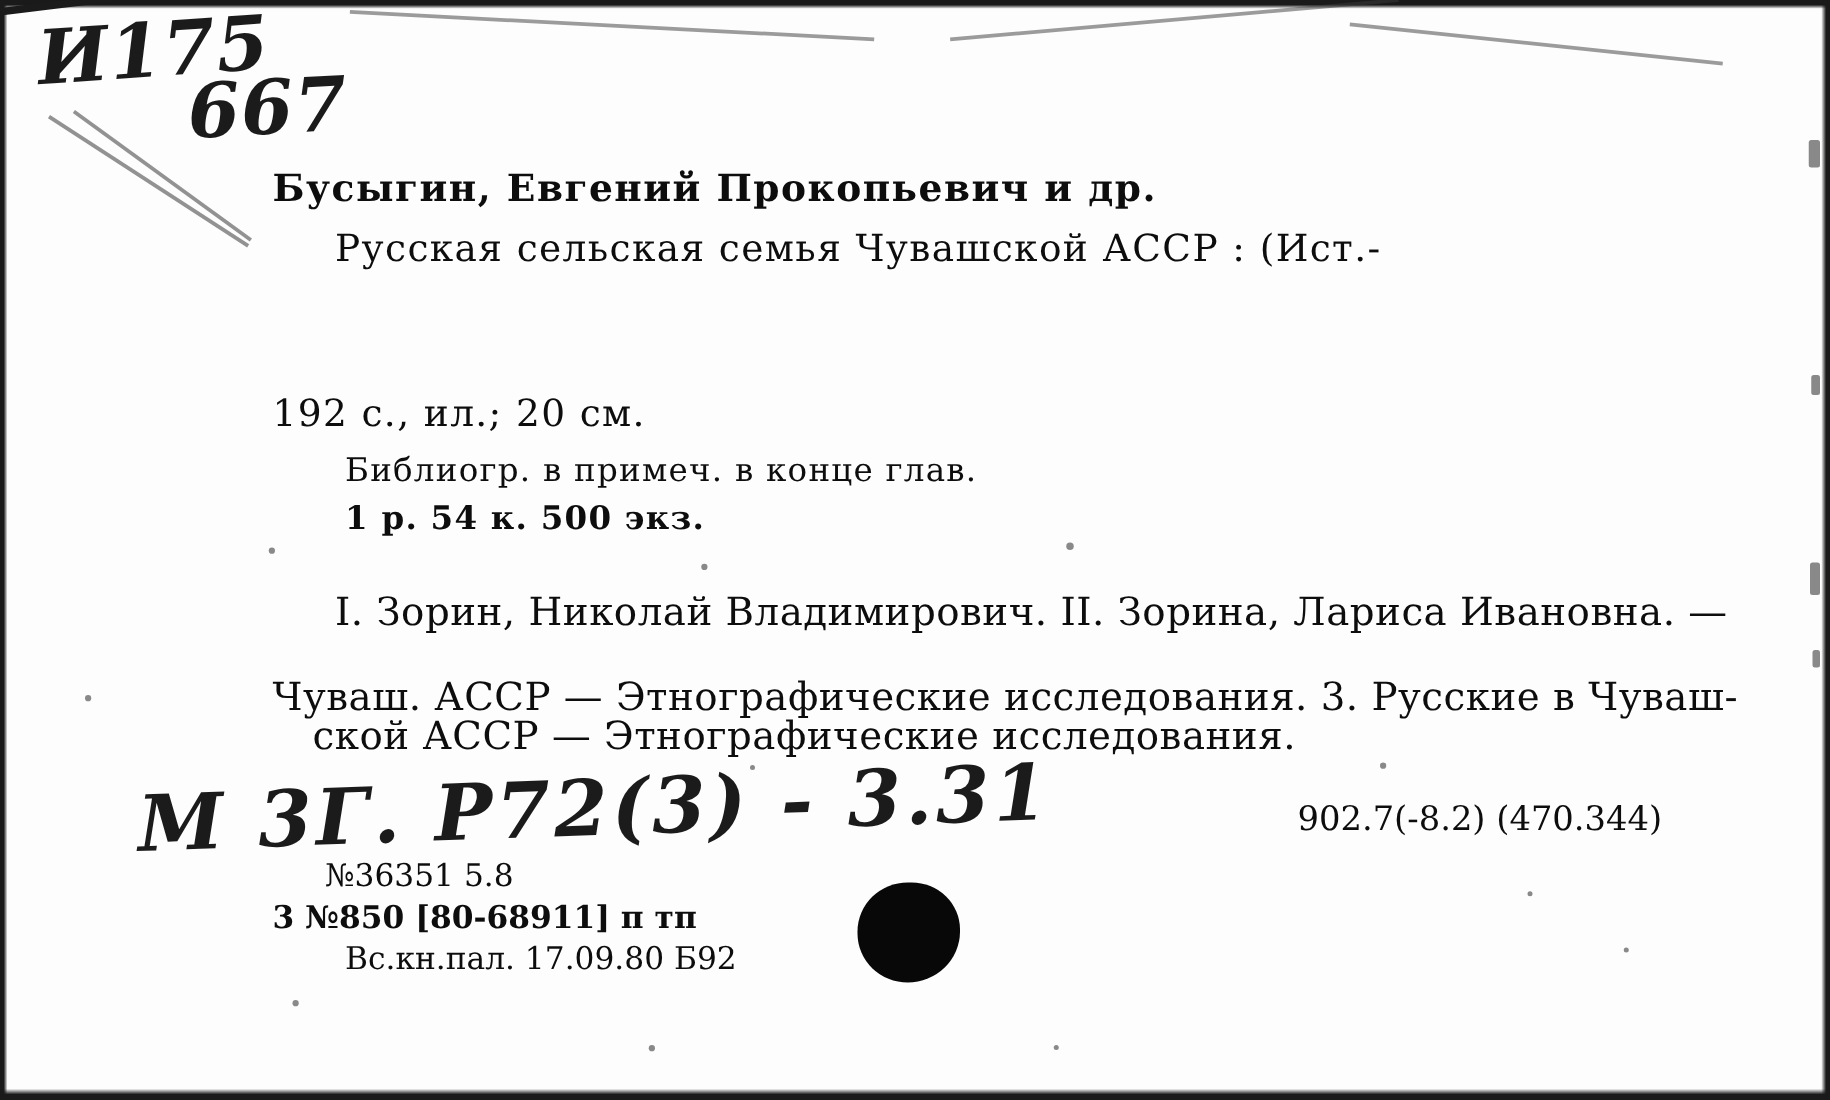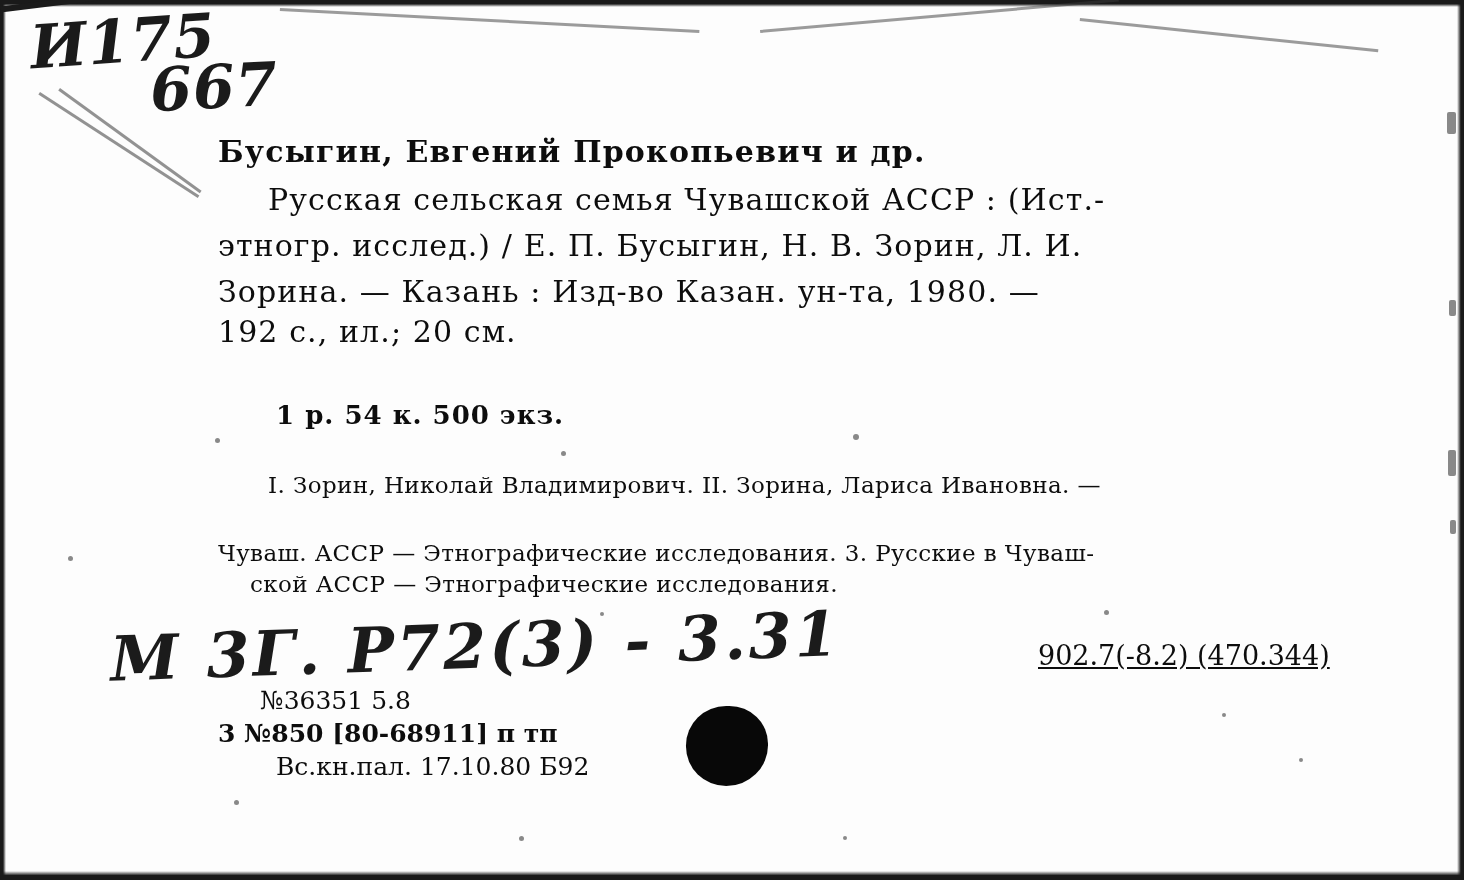--- a/index.html
+++ b/index.html
@@ -124,21 +124,21 @@
   .body-line {
     font-size: 30px;
     letter-spacing: 1.1px;
     text-align: right;
   }
   .note-line {
     font-size: 26px;
     letter-spacing: 1px;
   }
   .tracing-line {
-    font-size: 23px;
+    font-size: 31px;
     letter-spacing: .4px;
   }
   .small-line {
     font-family: "DejaVu Serif", serif;
     font-size: 25px;
     letter-spacing: 0;
   }
 
   #udc {
     font-size: 27px;
@@ -191,34 +191,33 @@
 
   <div class="hand" id="hand-shelf-top">И175</div>
   <div id="hand-shelf-strike"></div>
   <div class="hand" id="hand-shelf-bottom">667</div>
   <div id="hand-diag-1" class="scratch"></div>
   <div id="hand-diag-2" class="scratch"></div>
 
   <div class="typed main-entry" style="left:218px;top:134px;">Бусыгин, Евгений Прокопьевич и др.</div>
 
   <div class="typed body-line" style="left:268px;top:182px;">Русская сельская семья Чувашской АССР : (Ист.-</div>
-  <div class="typed body-line" style="left:218px;top:228px;">этногр. исслед.) / Е. П. Бусыгин, Н. В. Зорин, Л. И.</div>
-  <div class="typed body-line" style="left:218px;top:274px;">Зорина. — Казань : Изд-во Казан. ун-та, 1980. —</div>
   <div class="typed body-line" style="left:218px;top:314px;">192 с., ил.; 20 см.</div>
 
+  <div class="typed note-line" style="left:276px;top:362px;">Библиогр. в примеч. в конце глав.</div>
   <div class="typed note-line" style="left:276px;top:400px;font-weight:bold;">1 р. 54 к.    500 экз.</div>
 
   <div class="typed tracing-line" style="left:268px;top:472px;">I. Зорин, Николай Владимирович. II. Зорина, Лариса Ивановна. —</div>
   <div class="typed tracing-line" style="left:218px;top:540px;">Чуваш. АССР — Этнографические исследования. 3. Русские в Чуваш-</div>
   <div class="typed tracing-line" style="left:218px;top:571px;margin-left:32px;">ской АССР — Этнографические исследования.</div>
 
   <div class="hand" id="hand-class">М 3Г. Р72(3) - 3.31</div>
 
-  <div class="typed" id="udc" style="left:1038px;top:640px;text-decoration:underline;">902.7(-8.2) (470.344)</div>
+  <div class="typed" id="udc" style="left:1038px;top:640px;">902.7(-8.2) (470.344)</div>
 
   <div class="typed small-line" style="left:260px;top:686px;">№36351  5.8</div>
   <div class="typed small-line" style="left:218px;top:719px;font-weight:700;">3  №850  [80-68911]  п тп</div>
-  <div class="typed small-line" style="left:276px;top:752px;">Вс.кн.пал. 17.10.80 Б92</div>
+  <div class="typed small-line" style="left:276px;top:752px;">Вс.кн.пал. 17.09.80 Б92</div>
 
   <div id="ink-blot"></div>
 
 
 </div>
 
 </body></html>

